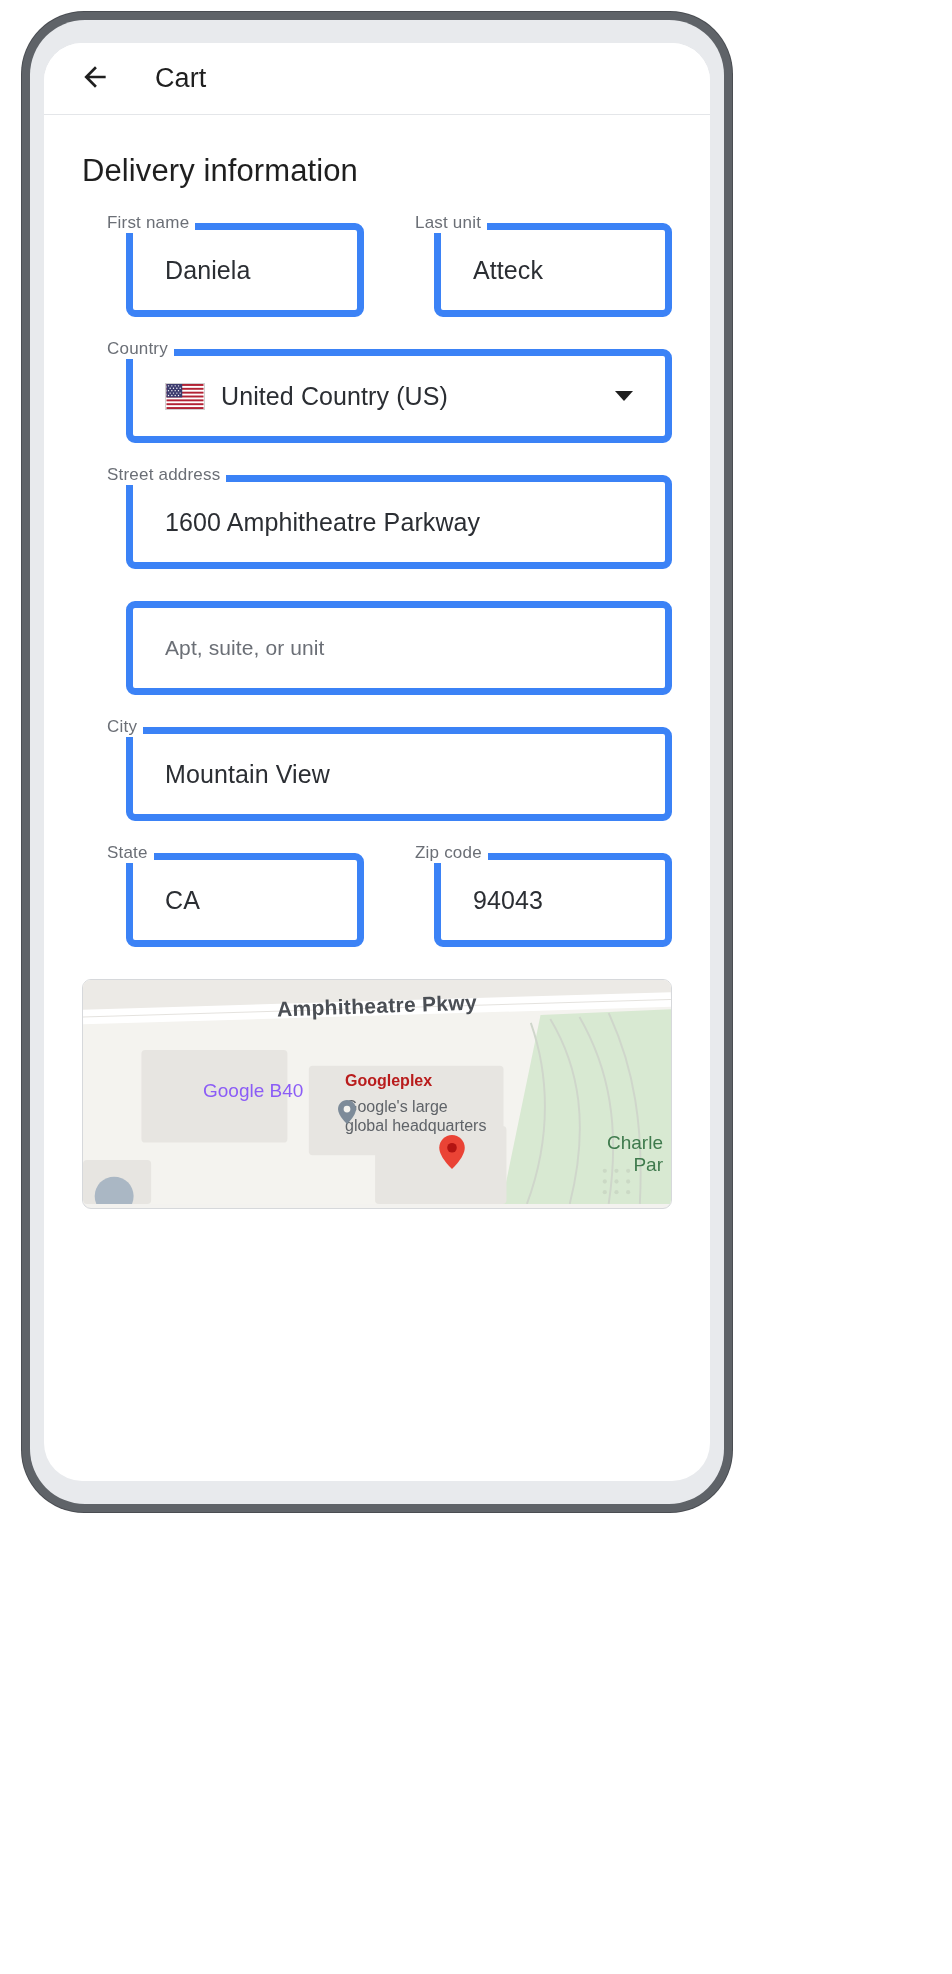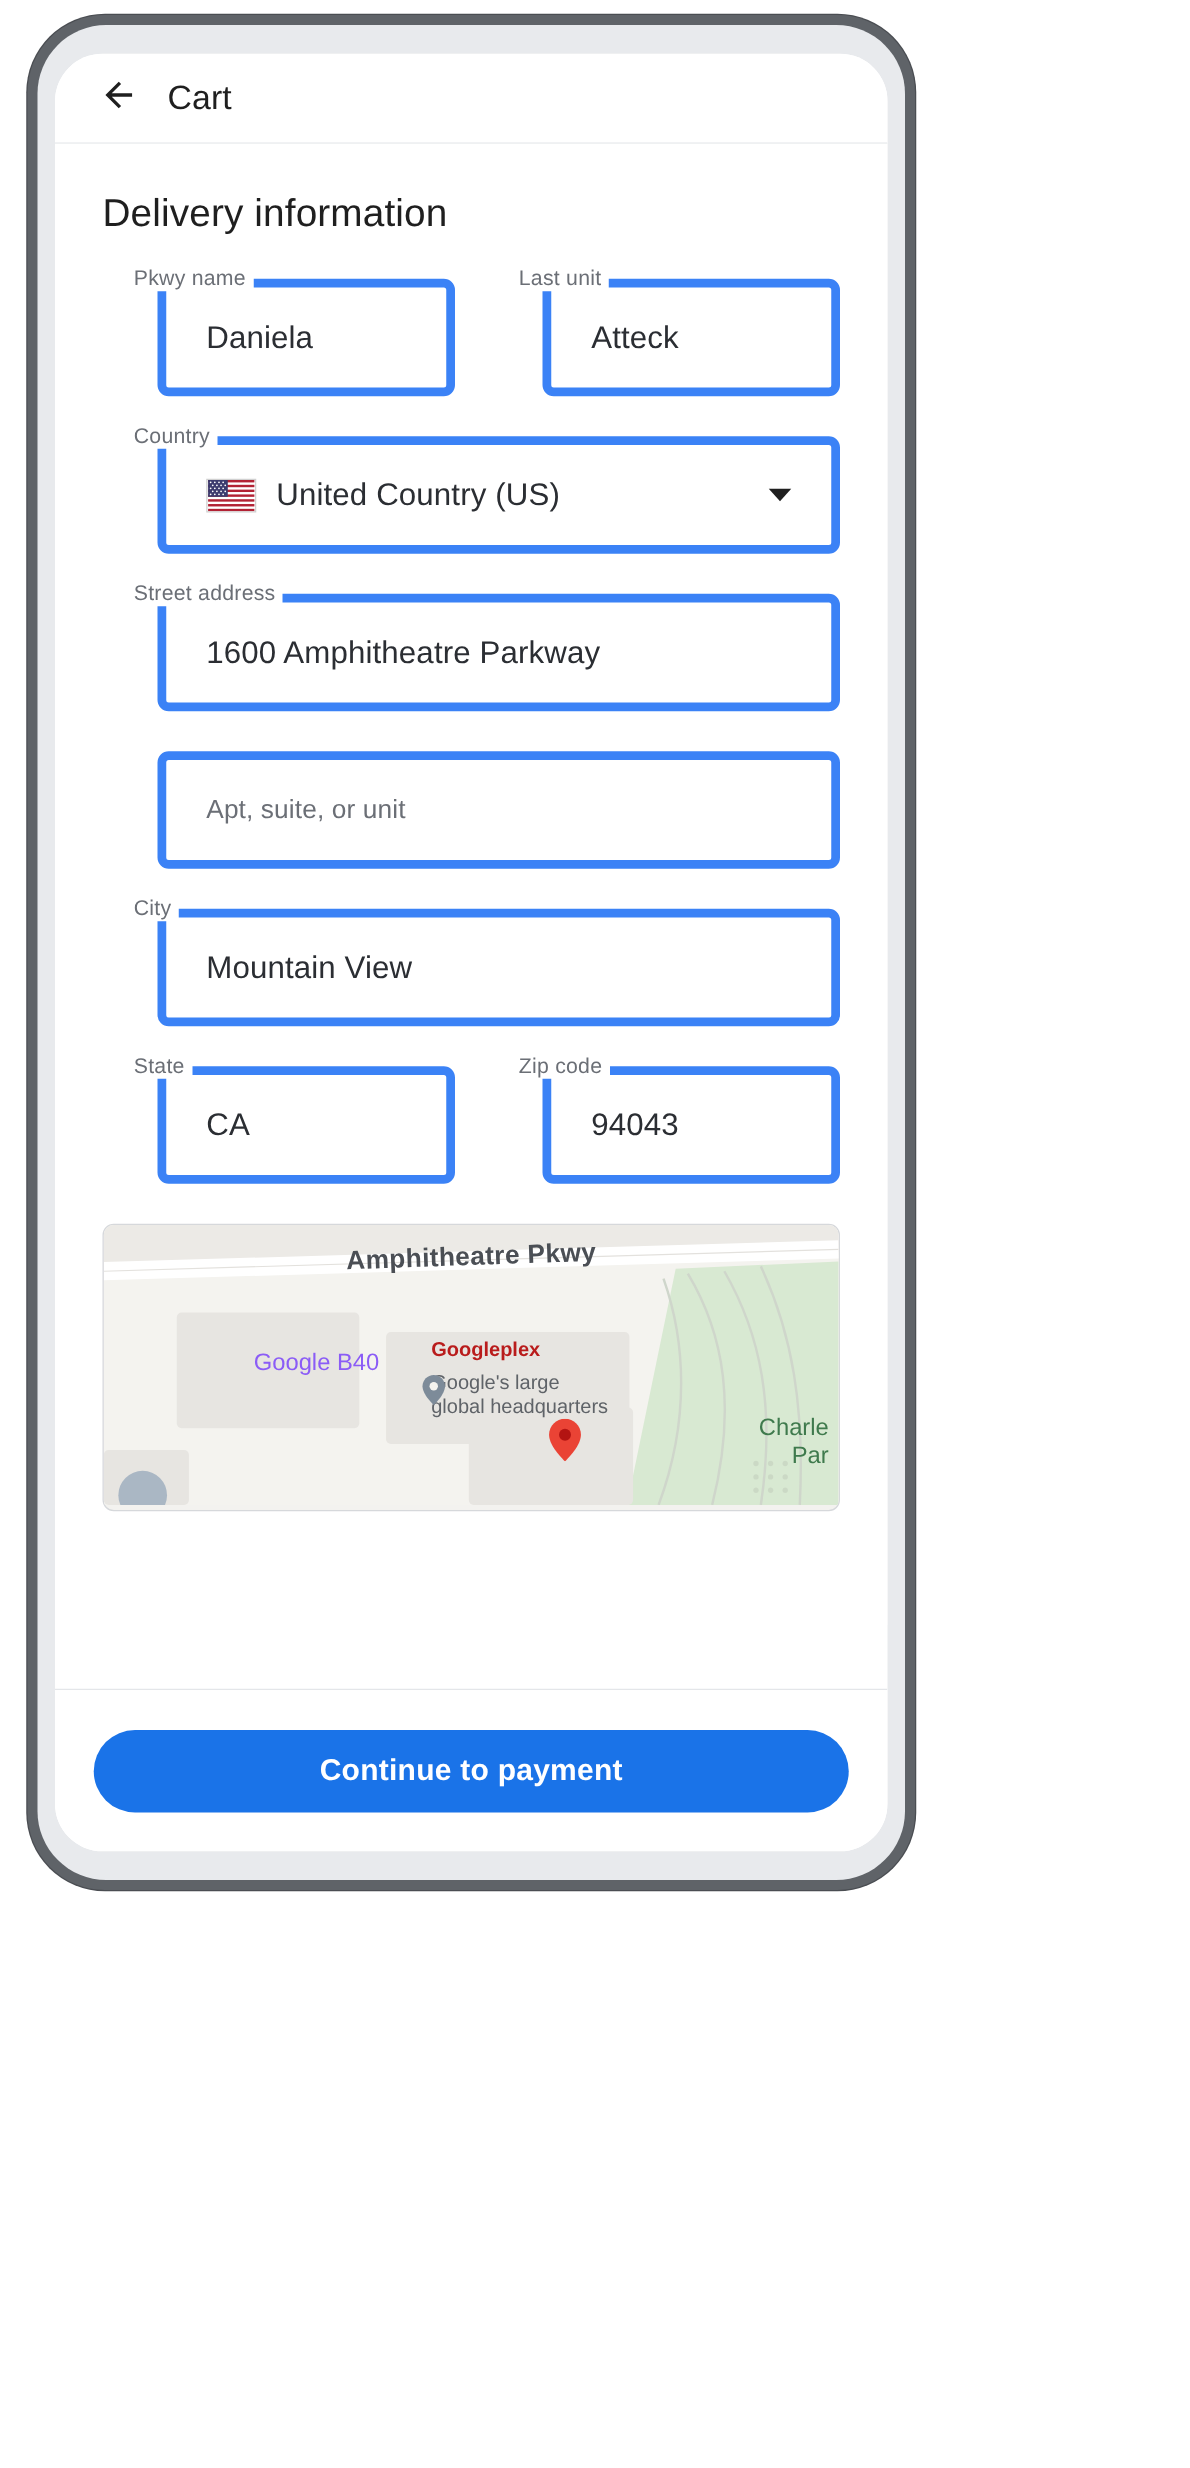--- a/index.html
+++ b/index.html
@@ -76,20 +76,21 @@
   .status-icons svg { display: block; }
 
   
   .app-bar {
     height: 72px;
     display: flex;
     align-items: center;
     padding: 0 28px;
     border-bottom: 1px solid #e4e6e9;
     background: #ffffff;
+    gap: 21px;
   }
   .back-btn {
     width: 46px;
     height: 46px;
     display: flex;
     align-items: center;
     justify-content: center;
     cursor: pointer;
     flex: none;
   }
@@ -259,21 +260,21 @@
 
       <div class="content">
 
         <div class="section-title">Delivery information</div>
 
         <div class="row">
           <div class="field">
             <div class="field-box">
               <span class="field-value">Daniela</span>
             </div>
-            <span class="field-label">Pkwy name</span>
+            <span class="field-label">First name</span>
           </div>
           <div class="field">
             <div class="field-box">
               <span class="field-value">Atteck</span>
             </div>
             <span class="field-label">Last unit</span>
           </div>
         </div>
 
         <div class="field full">
@@ -400,19 +401,16 @@
           <span class="pin-red">
             <svg width="34" height="34" viewBox="0 0 24 32">
               <path d="M12 0C5.4 0 0 5.4 0 12c0 9 12 20 12 20s12-11 12-20c0-6.6-5.4-12-12-12z" fill="#ea4335"></path>
               <circle cx="12" cy="12" r="4.5" fill="#b31412"></circle>
             </svg>
           </span>
         </div>
 
       </div>
 
-      <div class="bottom-bar">
-        <button class="cta">Continue to payment</button>
-      </div>
 
     </div>
   </div>
 </div>
 
 </body></html>

